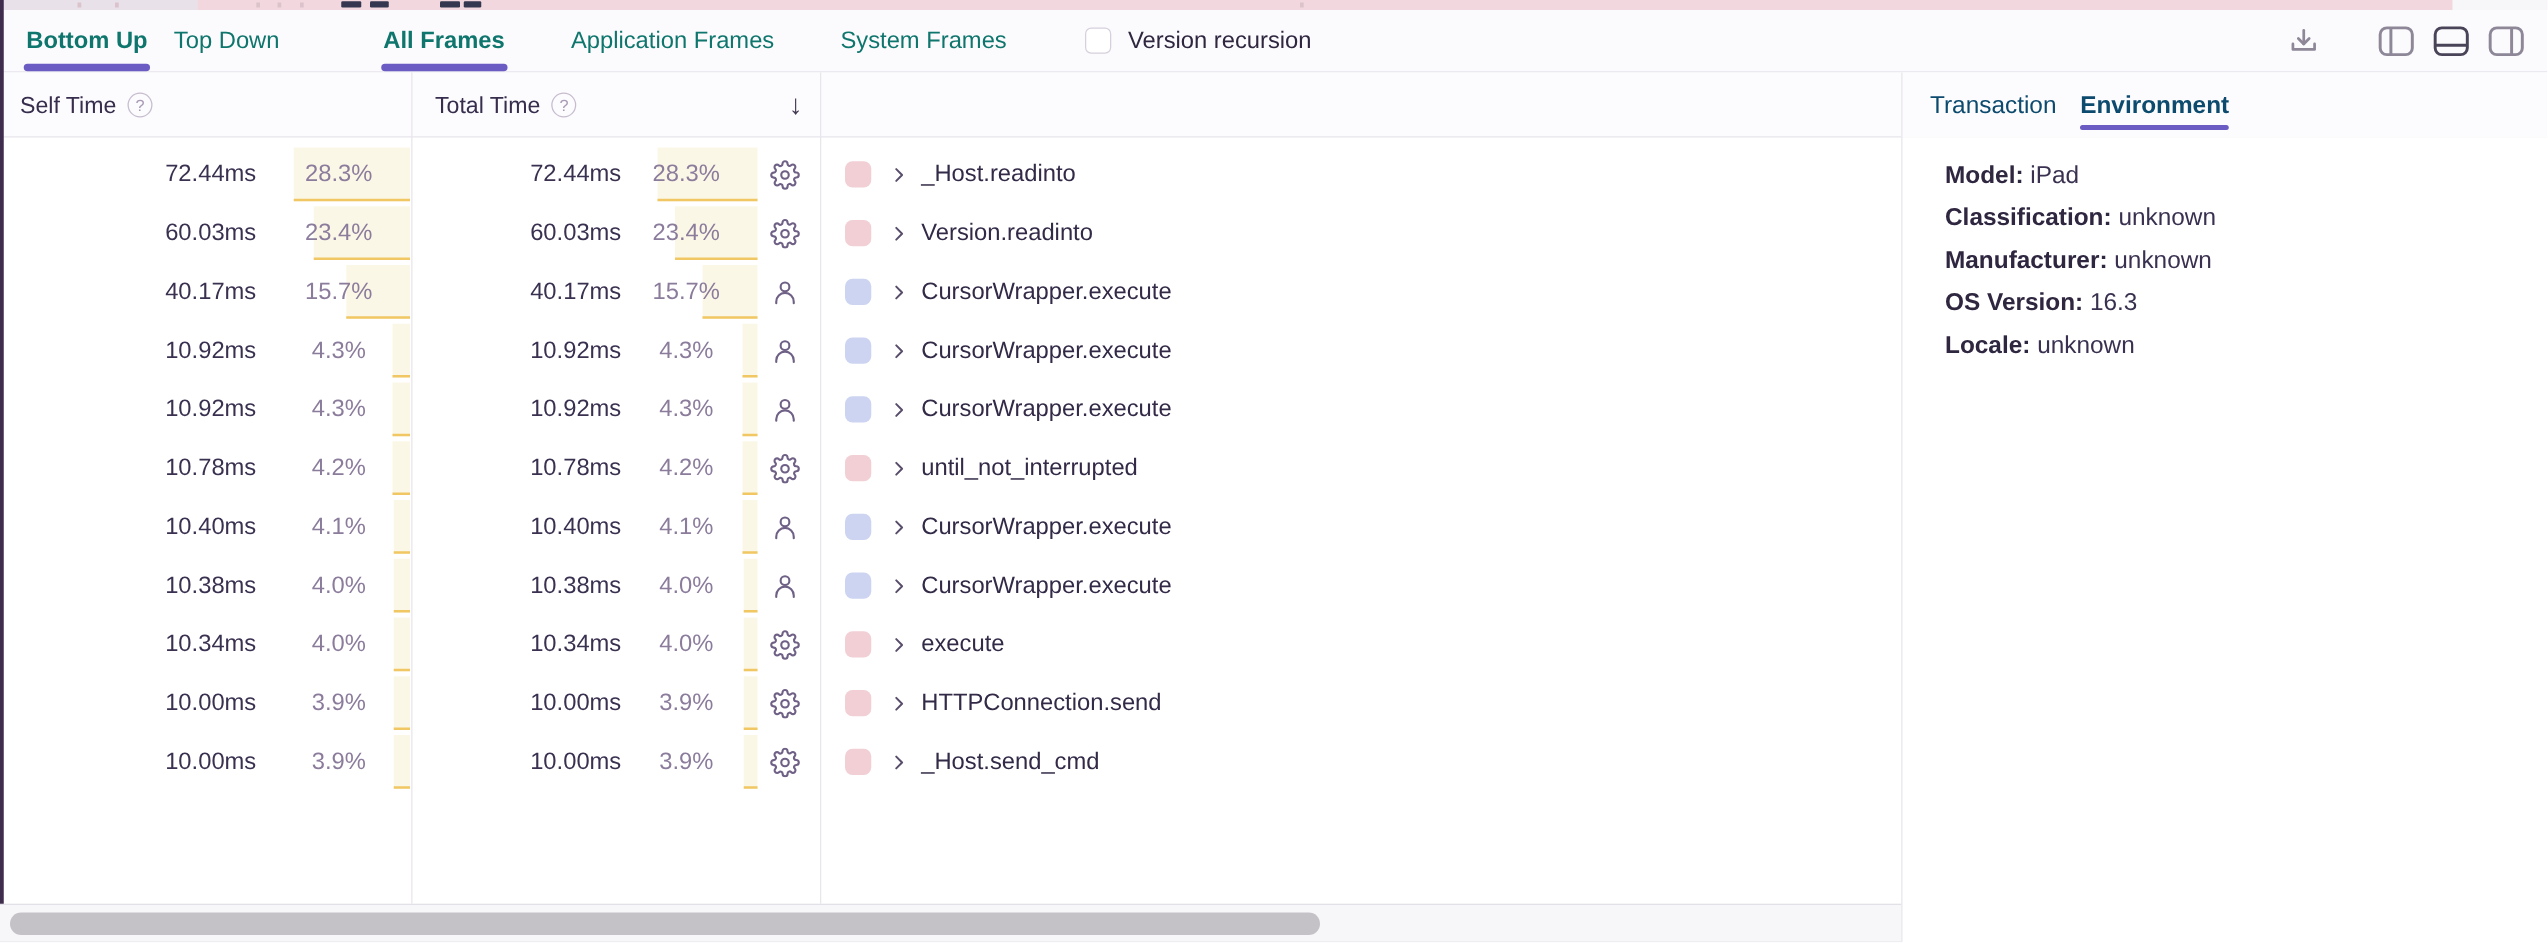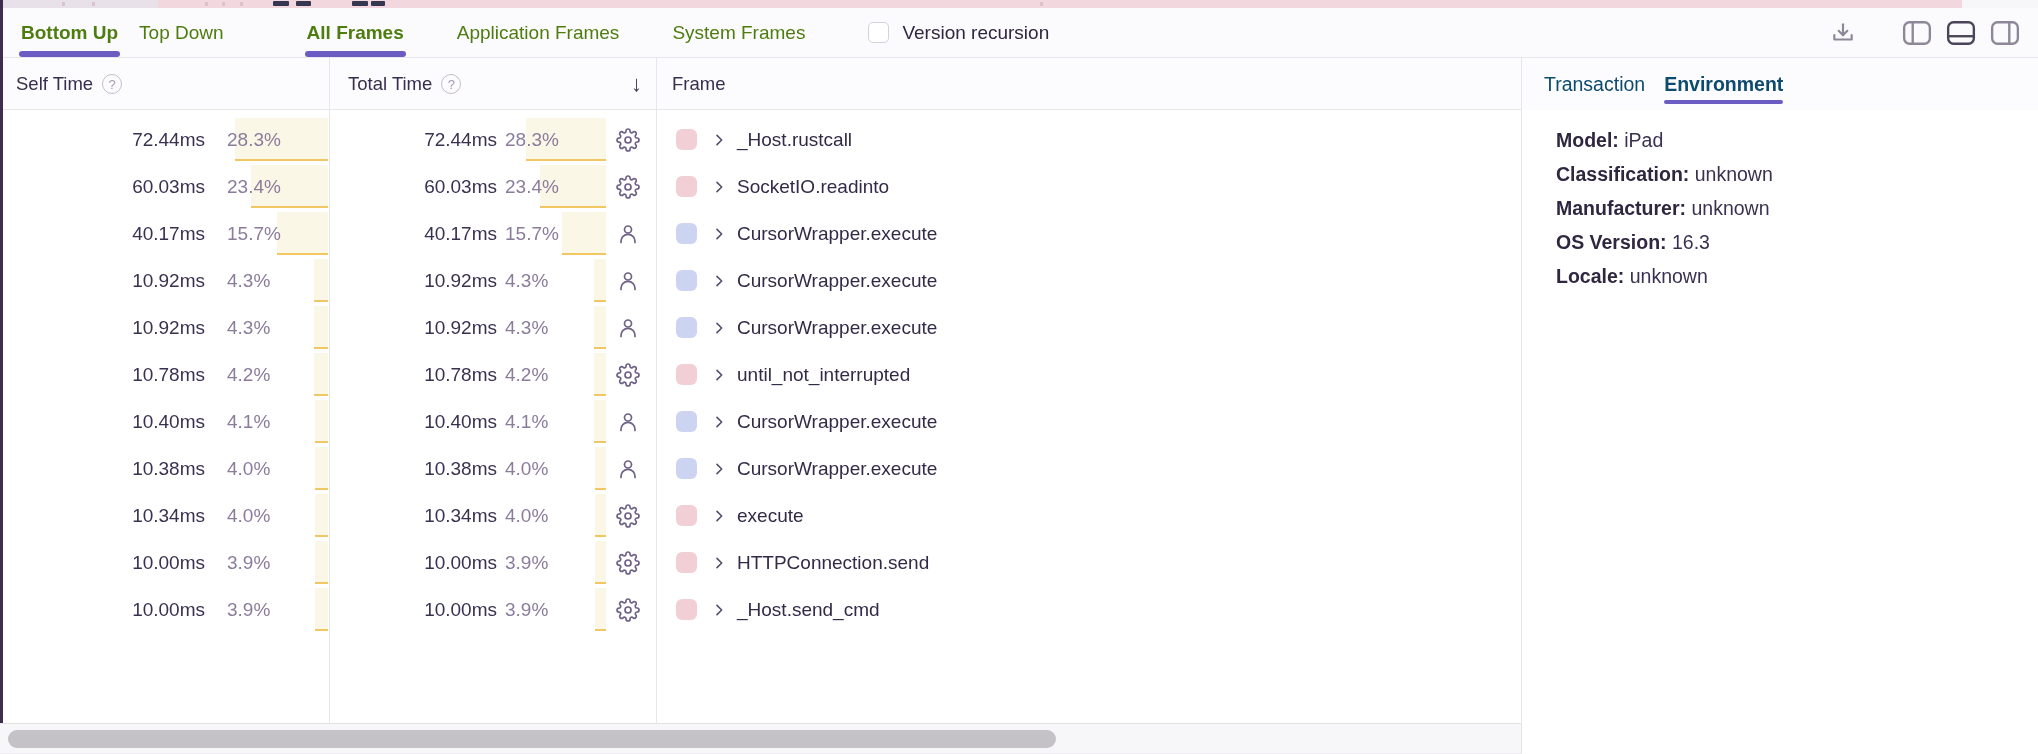--- a/index.html
+++ b/index.html
@@ -16,21 +16,21 @@
   .strip-right{position:absolute;left:1962px;top:0;width:76px;height:8px;background:#f7f6f9;}
   .strip .mark{position:absolute;top:1px;height:5px;background:#35364f;border-radius:1px;}
   .strip .tick{position:absolute;top:2px;height:4px;width:3px;background:#dcc3cb;}
   .left-edge{position:absolute;left:0;top:0;width:3px;height:723px;background:#3f2d4e;z-index:30;}
   
   .toolbar{position:absolute;left:0;top:8px;width:2038px;height:50px;background:#fbfafc;
            border-bottom:1px solid var(--border);display:flex;align-items:stretch;
            padding-left:21px;box-sizing:border-box;}
   .tabgroup{display:flex;align-items:stretch;}
   .tabgroup.frames{margin-left:34px;}
-  .tab{position:relative;display:flex;align-items:center;font-size:19px;color:#4d7c0f;
+  .tab{position:relative;display:flex;align-items:center;font-size:19px;color:#0f766e;
        margin-right:21px;cursor:pointer;white-space:nowrap;}
   .tabgroup.frames .tab{margin-right:25px;margin-left:28px;}
   .tab.active{font-weight:bold;}
   .tab.active::after{content:"";position:absolute;left:-2px;right:-2px;bottom:0;height:6px;
        background:var(--accent);border-radius:3px;}
   .collapse{display:flex;align-items:center;margin-left:38px;}
   .checkbox{width:21px;height:21px;border:1.5px solid #d6d0dc;border-radius:5px;background:#fff;
        margin-right:13px;box-sizing:border-box;}
   .collapse-label{font-size:19px;color:#2f2640;}
   .toolbar-icons{margin-left:auto;display:flex;align-items:center;gap:12px;padding-right:17px;}
@@ -53,21 +53,21 @@
   
   .vline{position:absolute;top:58px;width:1px;background:var(--border);z-index:5;}
   .vline.v1{left:329px;height:665px;}
   .vline.v2{left:656px;height:665px;}
   .vline.v3{left:1521px;height:696px;}
   
   .rows{position:absolute;left:0;top:110px;width:1521px;padding-top:6px;}
   .trow{position:relative;height:47px;width:1521px;}
   .trow span.num{position:absolute;top:0;height:47px;line-height:47px;font-size:19px;}
   .ms{color:#3a3150;text-align:right;}
-  .pct{color:var(--muted);text-align:left;z-index:2;}
+  .pct{color:var(--muted);text-align:center;z-index:2;}
   .self-ms{left:0;width:205px;}
   .self-pct{left:227px;width:88px;}
   .total-ms{left:329px;width:168px;}
   .total-pct{left:505px;width:88px;}
   .bar{position:absolute;top:2px;height:41px;background:var(--cream);
        border-bottom:2px solid var(--amber);z-index:1;}
   .bar.self{right:1193px;}
   .bar.total{right:915px;}
   .row-icon{position:absolute;left:616px;top:12px;width:24px;height:24px;color:var(--icon);}
   .row-icon svg{display:block;}
@@ -170,23 +170,20 @@
   <div class="header-row">
     <div class="hcell self">
       <span>Self Time</span>
       <span class="help">?</span>
     </div>
     <div class="hcell total">
       <span>Total Time</span>
       <span class="help">?</span>
       <span class="sort-arrow">↓</span>
     </div>
-    <div class="hcell frame">
-      <span>Frame</span>
-    </div>
   </div>
 
   <div class="vline v1"></div>
   <div class="vline v2"></div>
   <div class="vline v3"></div>
 
   <div class="rows" id="rows">
       <div class="trow">
     <div class="bar self" style="width: 92.824px;"></div>
     <div class="bar total" style="width: 80.089px;"></div>
@@ -200,21 +197,21 @@
         <path d="M19.4 15a1.65 1.65 0 0 0 .33 1.82l.06.06a2 2 0 0 1 0 2.83 2 2 0 0 1-2.83 0l-.06-.06a1.65 1.65 0 0 0-1.82-.33 1.65 1.65 0 0 0-1 1.51V21a2 2 0 0 1-2 2 2 2 0 0 1-2-2v-.09A1.65 1.65 0 0 0 9 19.4a1.65 1.65 0 0 0-1.82.33l-.06.06a2 2 0 0 1-2.83 0 2 2 0 0 1 0-2.83l.06-.06a1.65 1.65 0 0 0 .33-1.82 1.65 1.65 0 0 0-1.51-1H3a2 2 0 0 1-2-2 2 2 0 0 1 2-2h.09A1.65 1.65 0 0 0 4.6 9a1.65 1.65 0 0 0-.33-1.82l-.06-.06a2 2 0 0 1 0-2.83 2 2 0 0 1 2.83 0l.06.06a1.65 1.65 0 0 0 1.82.33H9a1.65 1.65 0 0 0 1-1.51V3a2 2 0 0 1 2-2 2 2 0 0 1 2 2v.09a1.65 1.65 0 0 0 1 1.51 1.65 1.65 0 0 0 1.82-.33l.06-.06a2 2 0 0 1 2.83 0 2 2 0 0 1 0 2.83l-.06.06a1.65 1.65 0 0 0-.33 1.82V9a1.65 1.65 0 0 0 1.51 1H21a2 2 0 0 1 2 2 2 2 0 0 1-2 2h-.09a1.65 1.65 0 0 0-1.51 1z"></path>
       </svg>
     </span>
 
     <span class="swatch system"></span>
     <span class="chevron">
       <svg width="16" height="16" viewBox="0 0 24 24" fill="none" stroke="currentColor" stroke-width="2.4" stroke-linecap="round" stroke-linejoin="round">
         <polyline points="9 5 16 12 9 19"></polyline>
       </svg>
     </span>
-    <span class="fname">_Host.rustcall</span>
+    <span class="fname">_Host.readinto</span>
   </div>
       <div class="trow">
     <div class="bar self" style="width: 76.752px;"></div>
     <div class="bar total" style="width: 66.222px;"></div>
     <span class="num ms self-ms">60.03ms</span>
     <span class="num pct self-pct">23.4%</span>
     <span class="num ms total-ms">60.03ms</span>
     <span class="num pct total-pct">23.4%</span>
     <span class="row-icon icon-gear">
       <svg width="24" height="24" viewBox="0 0 24 24" fill="none" stroke="currentColor" stroke-width="1.7" stroke-linecap="round" stroke-linejoin="round">
@@ -222,21 +219,21 @@
         <path d="M19.4 15a1.65 1.65 0 0 0 .33 1.82l.06.06a2 2 0 0 1 0 2.83 2 2 0 0 1-2.83 0l-.06-.06a1.65 1.65 0 0 0-1.82-.33 1.65 1.65 0 0 0-1 1.51V21a2 2 0 0 1-2 2 2 2 0 0 1-2-2v-.09A1.65 1.65 0 0 0 9 19.4a1.65 1.65 0 0 0-1.82.33l-.06.06a2 2 0 0 1-2.83 0 2 2 0 0 1 0-2.83l.06-.06a1.65 1.65 0 0 0 .33-1.82 1.65 1.65 0 0 0-1.51-1H3a2 2 0 0 1-2-2 2 2 0 0 1 2-2h.09A1.65 1.65 0 0 0 4.6 9a1.65 1.65 0 0 0-.33-1.82l-.06-.06a2 2 0 0 1 0-2.83 2 2 0 0 1 2.83 0l.06.06a1.65 1.65 0 0 0 1.82.33H9a1.65 1.65 0 0 0 1-1.51V3a2 2 0 0 1 2-2 2 2 0 0 1 2 2v.09a1.65 1.65 0 0 0 1 1.51 1.65 1.65 0 0 0 1.82-.33l.06-.06a2 2 0 0 1 2.83 0 2 2 0 0 1 0 2.83l-.06.06a1.65 1.65 0 0 0-.33 1.82V9a1.65 1.65 0 0 0 1.51 1H21a2 2 0 0 1 2 2 2 2 0 0 1-2 2h-.09a1.65 1.65 0 0 0-1.51 1z"></path>
       </svg>
     </span>
 
     <span class="swatch system"></span>
     <span class="chevron">
       <svg width="16" height="16" viewBox="0 0 24 24" fill="none" stroke="currentColor" stroke-width="2.4" stroke-linecap="round" stroke-linejoin="round">
         <polyline points="9 5 16 12 9 19"></polyline>
       </svg>
     </span>
-    <span class="fname">SocketIO.readinto</span>
+    <span class="fname">Version.readinto</span>
   </div>
       <div class="trow">
     <div class="bar self" style="width: 51.496px;"></div>
     <div class="bar total" style="width: 44.431px;"></div>
     <span class="num ms self-ms">40.17ms</span>
     <span class="num pct self-pct">15.7%</span>
     <span class="num ms total-ms">40.17ms</span>
     <span class="num pct total-pct">15.7%</span>
 
     <span class="row-icon icon-user">

